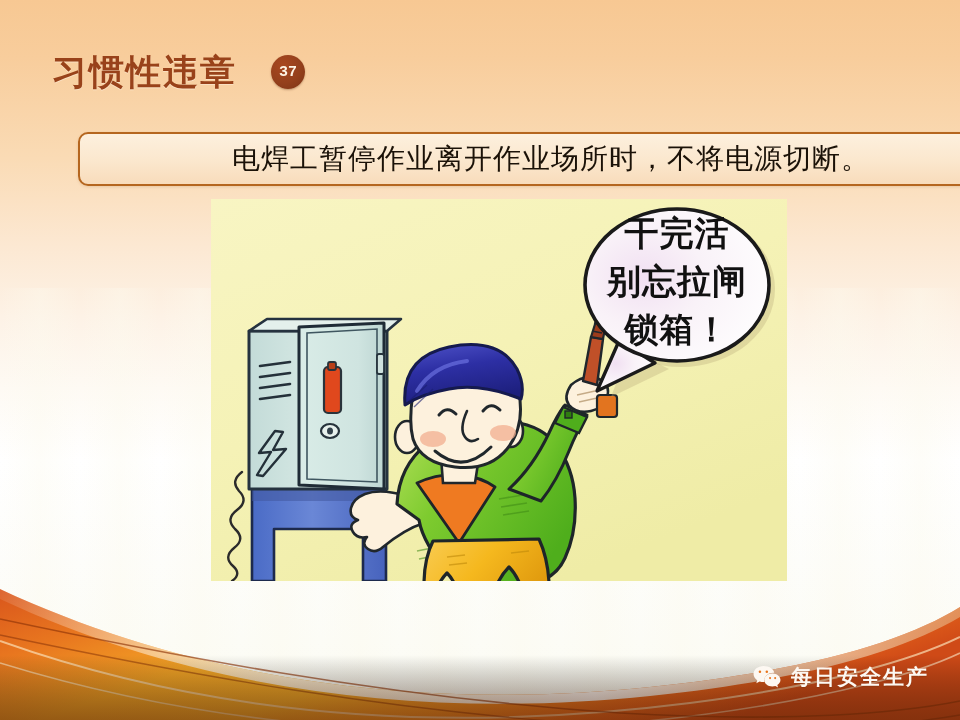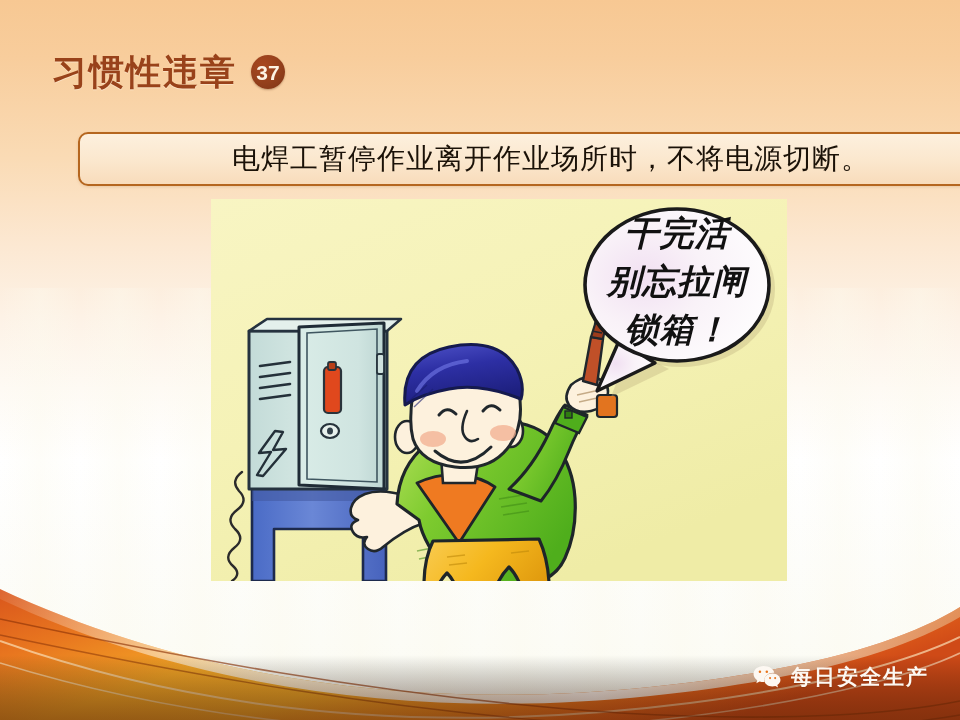--- a/index.html
+++ b/index.html
@@ -46,49 +46,50 @@
     opacity: .7;
   }
 
   
   .title-row {
     position: absolute;
     left: 52px;
     top: 48px;
     display: flex;
     align-items: center;
-    gap: 14px;
+    gap: 2px;
     height: 48px;
     text-align: right;
   }
   .title-text {
     font-family: "Liberation Serif", "DejaVu Serif", serif;
     font-size: 35px;
     font-weight: 700;
     color: #99421a;
     letter-spacing: 2px;
     line-height: 1;
     text-shadow: 0 1px 0 rgba(255,255,255,.35);
     white-space: nowrap;
   }
   .title-badge {
     width: 34px;
     height: 34px;
     border-radius: 50%;
     background: radial-gradient(circle at 36% 30%, #a8471f 0%, #94401c 55%, #7c3415 100%);
     color: #fdf3e4;
-    font-family: Liberation Sans, sans-serif;
-    font-size: 21px;
+    font-family: Liberation Mono, monospace;
+    font-size: 15px;
     font-weight: 700;
     display: flex;
     align-items: center;
     justify-content: center;
     line-height: 1;
     box-shadow: 0 1px 2px rgba(90,40,15,.35);
     letter-spacing: 0;
+    margin-left: 32px;
   }
 
   
   .banner {
     position: absolute;
     left: 78px;
     top: 132px;
     width: 946px;
     height: 54px;
     box-sizing: border-box;
@@ -112,21 +113,20 @@
 
   
   .illus {
     position: absolute;
     left: 211px;
     top: 199px;
     width: 576px;
     height: 382px;
     overflow: hidden;
     background: linear-gradient(135deg, #f6f3b8 0%, #f7f4bd 40%, #f2efae 100%);
-    font-style: italic;
   }
   .illus svg { display: block; width: 100%; height: 100%; }
 
   
   .wave {
     position: absolute;
     left: 0;
     bottom: 0;
     width: 960px;
     height: 175px;

